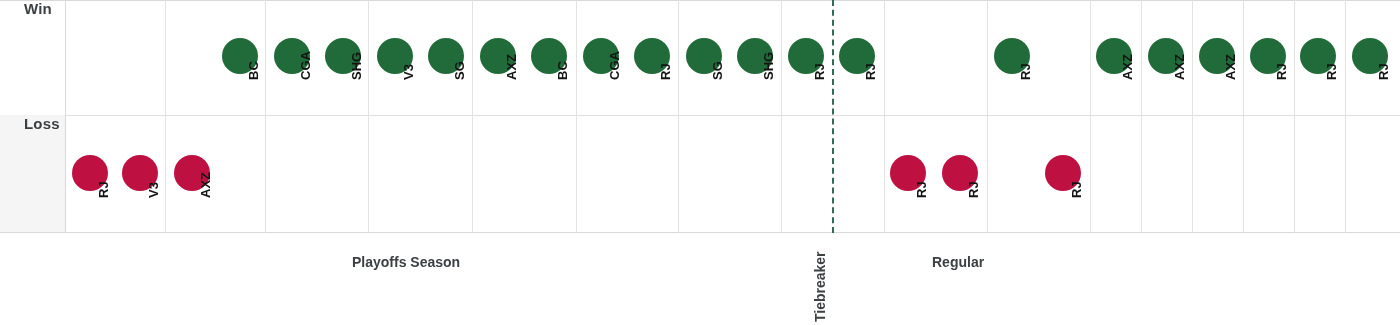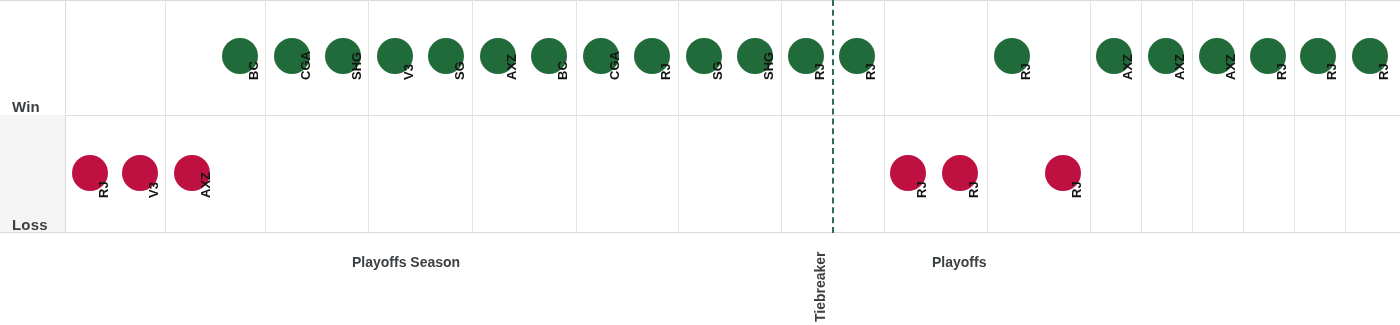--- a/index.html
+++ b/index.html
@@ -25,24 +25,24 @@
     position: absolute;
     left: 0;
     top: 0;
     width: 65px;
   }
   .row-label {
     position: absolute;
     left: 0;
     width: 65px;
     display: flex;
-    align-items: flex-end;
+    align-items: flex-start;
     justify-content: flex-start;
     box-sizing: border-box;
-    padding-left: 12px;
+    padding-left: 24px;
     font-size: 15px;
     font-weight: bold;
     color: #3c4043;
     letter-spacing: .2px;
   }
   .row-label.win  { top: 0px;   height: 115px; background: #ffffff; }
   .row-label.loss { top: 115px; height: 118px; background: #f5f5f5; }
 
   
   .plot {
@@ -289,16 +289,16 @@
         </div>
       </div>
     <div id="divider-holder">
         <div class="divider" style="left: 767px; border-left-color: rgb(47, 107, 86);"></div>
       </div>
   </div>
 
   <div id="captions">
       <div class="phase-caption" style="left: 352px; top: 254px; color: rgb(60, 64, 67);">Playoffs Season</div>
       <div class="phase-caption vertical" style="left: 812px; top: 322px; color: rgb(60, 64, 67);">Tiebreaker</div>
-      <div class="phase-caption" style="left: 932px; top: 254px; color: rgb(60, 64, 67);">Playoffs</div>
+      <div class="phase-caption" style="left: 932px; top: 254px; color: rgb(60, 64, 67);">Regular</div>
     </div>
 
 </div>
 
 </body></html>

